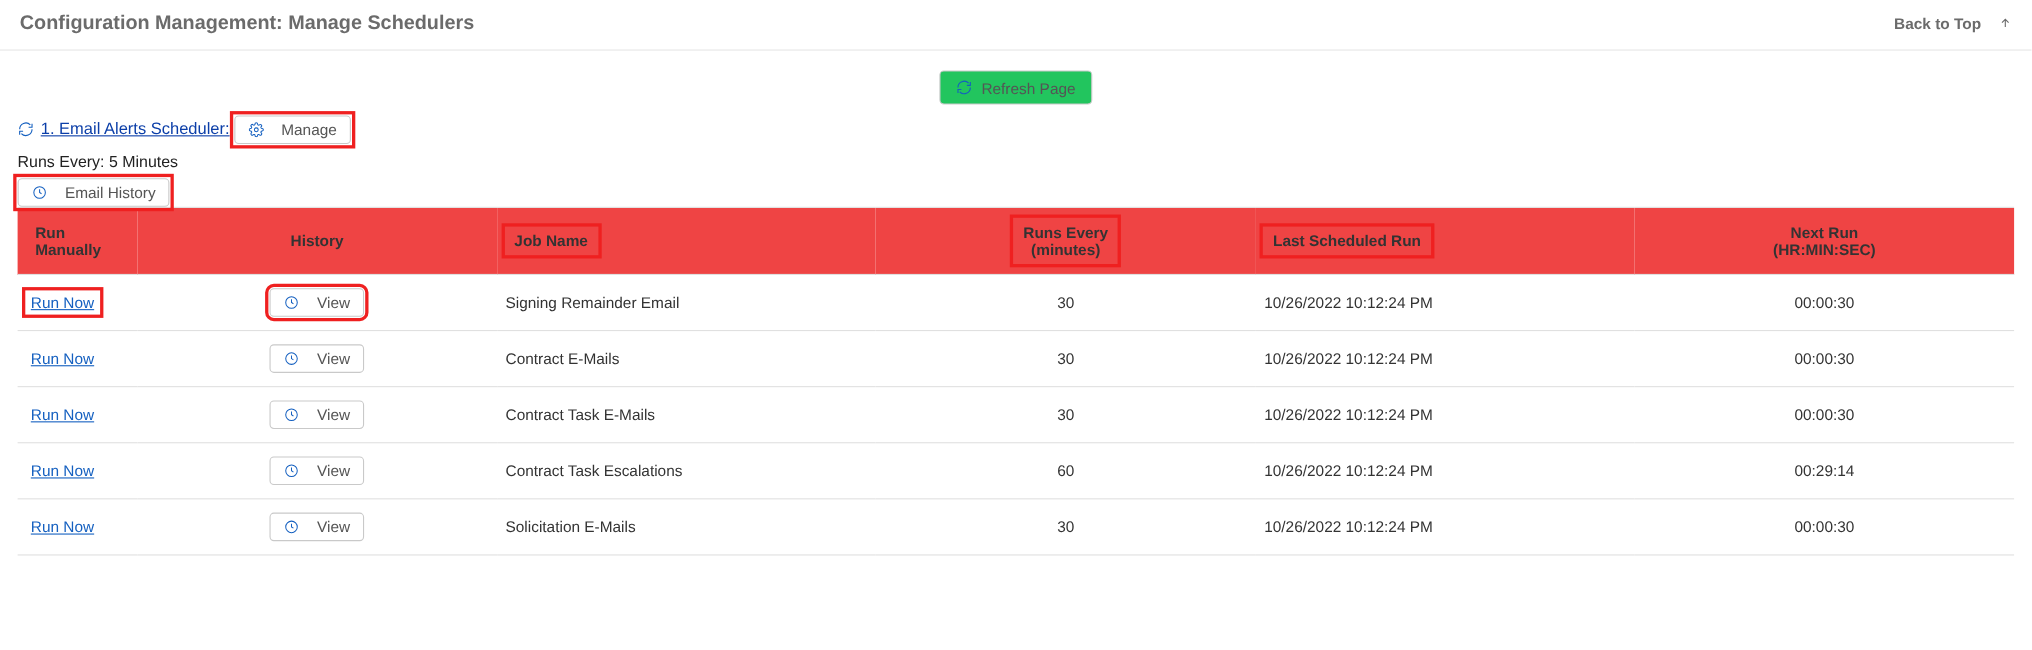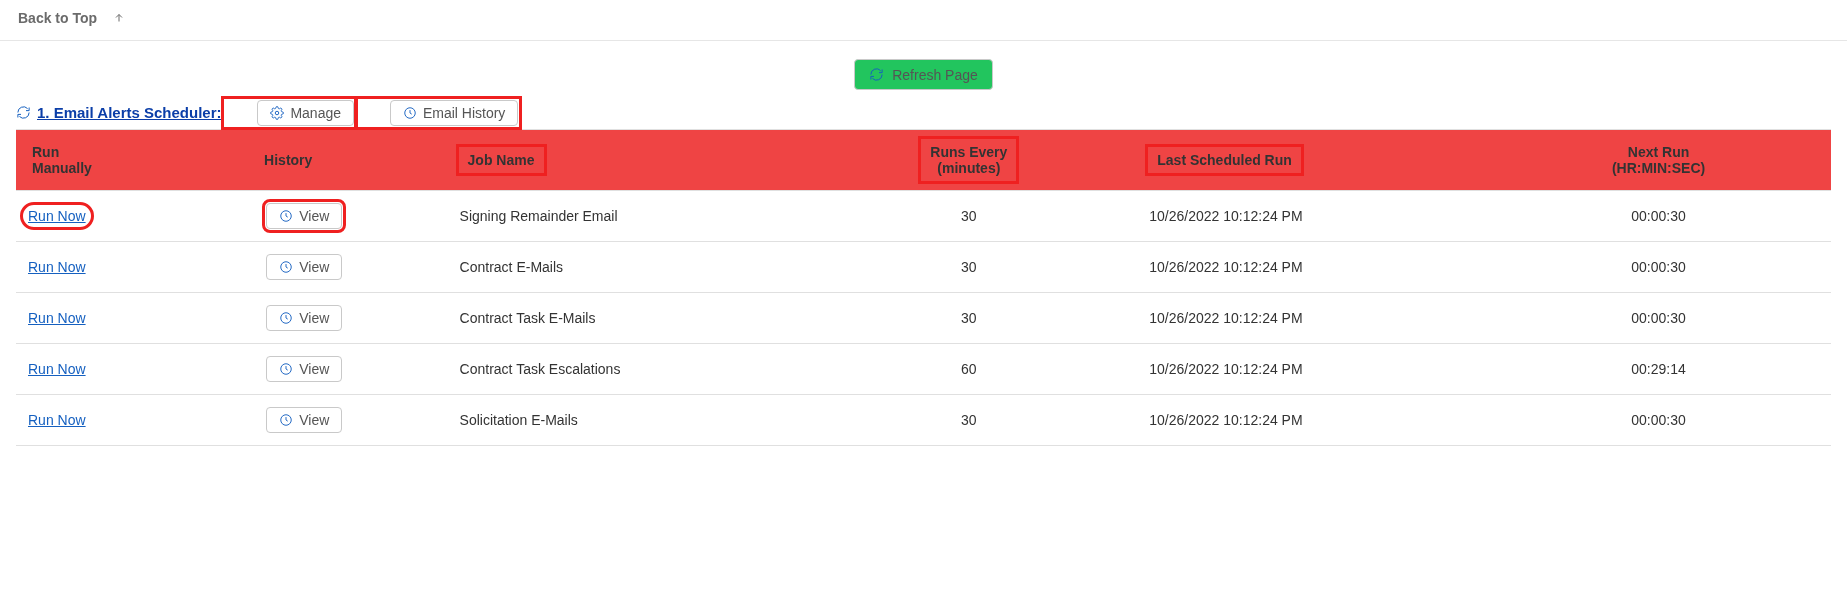--- a/index.html
+++ b/index.html
@@ -48,42 +48,41 @@
     }
     .btn svg { width: 15px; height: 15px; stroke: #1560c0; stroke-width: 1.6; fill: none; }
 
     .content { padding: 0 16px 10px 16px; }
 
     .sched-title {
       display: inline-flex;
       align-items: center;
       gap: 6px;
       color: #0b3ea8;
-      font-weight: 700;
+      font-weight: 400;
       font-size: 15px;
       text-decoration: underline;
       cursor: pointer;
       margin-bottom: 8px;
     }
     .sched-title svg { width: 15px; height: 15px; stroke: #1560c0; stroke-width: 1.6; fill: none; }
 
     .info-line { font-size: 14.5px; color: #222; margin: 6px 0; }
     .sm-btn {
       display: inline-flex;
       align-items: center;
-      gap: 6px;
+      gap: 16px;
       border: 1px solid #c9c9c9;
       border-radius: 4px;
       background: #fff;
       padding: 5px 12px;
       font-size: 14px;
       color: #555;
       cursor: pointer;
       line-height: 1;
-      margin-left: 32px;
     }
     .sm-btn svg { width: 14px; height: 14px; stroke: #1560c0; stroke-width: 1.6; fill: none; }
 
     .hl { outline: 3px solid #ef2020; outline-offset: 1px; }
 
     .table-caption {
       text-align: center;
       text-decoration: underline;
       font-size: 15px;
       margin: 18px 0 2px 0;
@@ -116,37 +115,37 @@
       text-align: center;
       vertical-align: middle;
     }
     table.jobs tbody td.left { text-align: left; }
     .runlink {
       color: #1560c0;
       text-decoration: underline;
       cursor: pointer;
       display: inline-block;
       padding: 2px 4px;
-      border-radius: 10px;
     }
 
     
     col.c-run   { width: 6%; }
     col.c-hist  { width: 18%; }
     col.c-name  { width: 19%; }
     col.c-every { width: 19%; }
     col.c-last  { width: 19%; }
     col.c-next  { width: 19%; }
 
     .manage-wrap, .viewhist-wrap { display: inline-block; }
   </style>
 </head>
 <body>
 
 <div class="header">
+  <h1>Configuration Management: Manage Schedulers</h1>
   <div class="back-to-top">
     <span>Back to Top</span>
     <svg viewBox="0 0 24 24">
         <path d="M12 19V5M6 11l6-6 6 6"></path>
       </svg>
   </div>
 </div>
 
 <div class="top-actions">
   <button class="btn">
@@ -168,20 +167,21 @@
   <div class="manage-wrap hl">
     <button class="sm-btn">
       <svg viewBox="0 0 24 24">
           <circle cx="12" cy="12" r="3"></circle>
           <path d="M19.4 15a1.7 1.7 0 0 0 .34 1.87l.06.06a2 2 0 1 1-2.83 2.83l-.06-.06a1.7 1.7 0 0 0-1.87-.34 1.7 1.7 0 0 0-1 1.56V21a2 2 0 1 1-4 0v-.09a1.7 1.7 0 0 0-1-1.56 1.7 1.7 0 0 0-1.87.34l-.06.06a2 2 0 1 1-2.83-2.83l.06-.06a1.7 1.7 0 0 0 .34-1.87 1.7 1.7 0 0 0-1.56-1H3a2 2 0 1 1 0-4h.09a1.7 1.7 0 0 0 1.56-1 1.7 1.7 0 0 0-.34-1.87l-.06-.06a2 2 0 1 1 2.83-2.83l.06.06a1.7 1.7 0 0 0 1.87.34H9a1.7 1.7 0 0 0 1-1.56V3a2 2 0 1 1 4 0v.09a1.7 1.7 0 0 0 1 1.56 1.7 1.7 0 0 0 1.87-.34l.06-.06a2 2 0 1 1 2.83 2.83l-.06.06a1.7 1.7 0 0 0-.34 1.87V9a1.7 1.7 0 0 0 1.56 1H21a2 2 0 1 1 0 4h-.09a1.7 1.7 0 0 0-1.56 1z"></path>
         </svg>
       <span>Manage</span>
     </button>
   </div>
 
+  <div class="info-line">Runs Every: 5 Minutes</div>
 
   <div class="viewhist-wrap hl">
     <button class="sm-btn">
       <svg viewBox="0 0 24 24">
           <circle cx="12" cy="12" r="9"></circle>
           <path d="M12 7v5l3 2"></path>
         </svg>
       <span>Email History</span>
     </button>
   </div>

